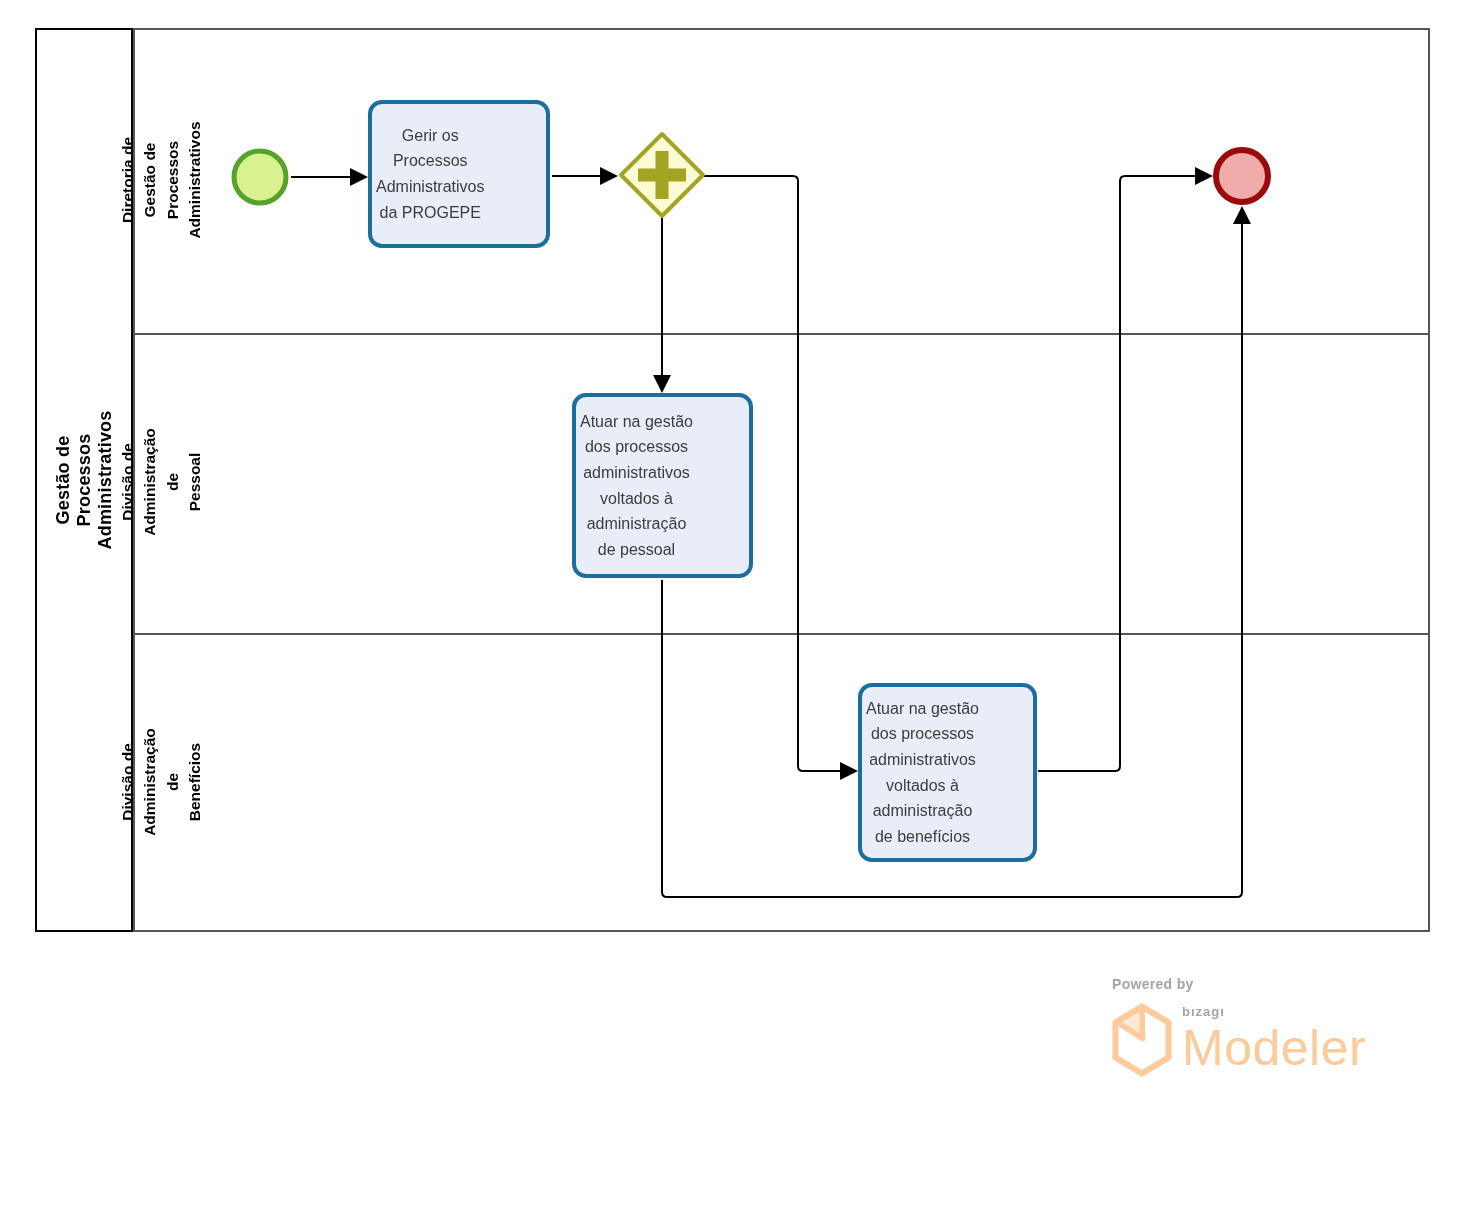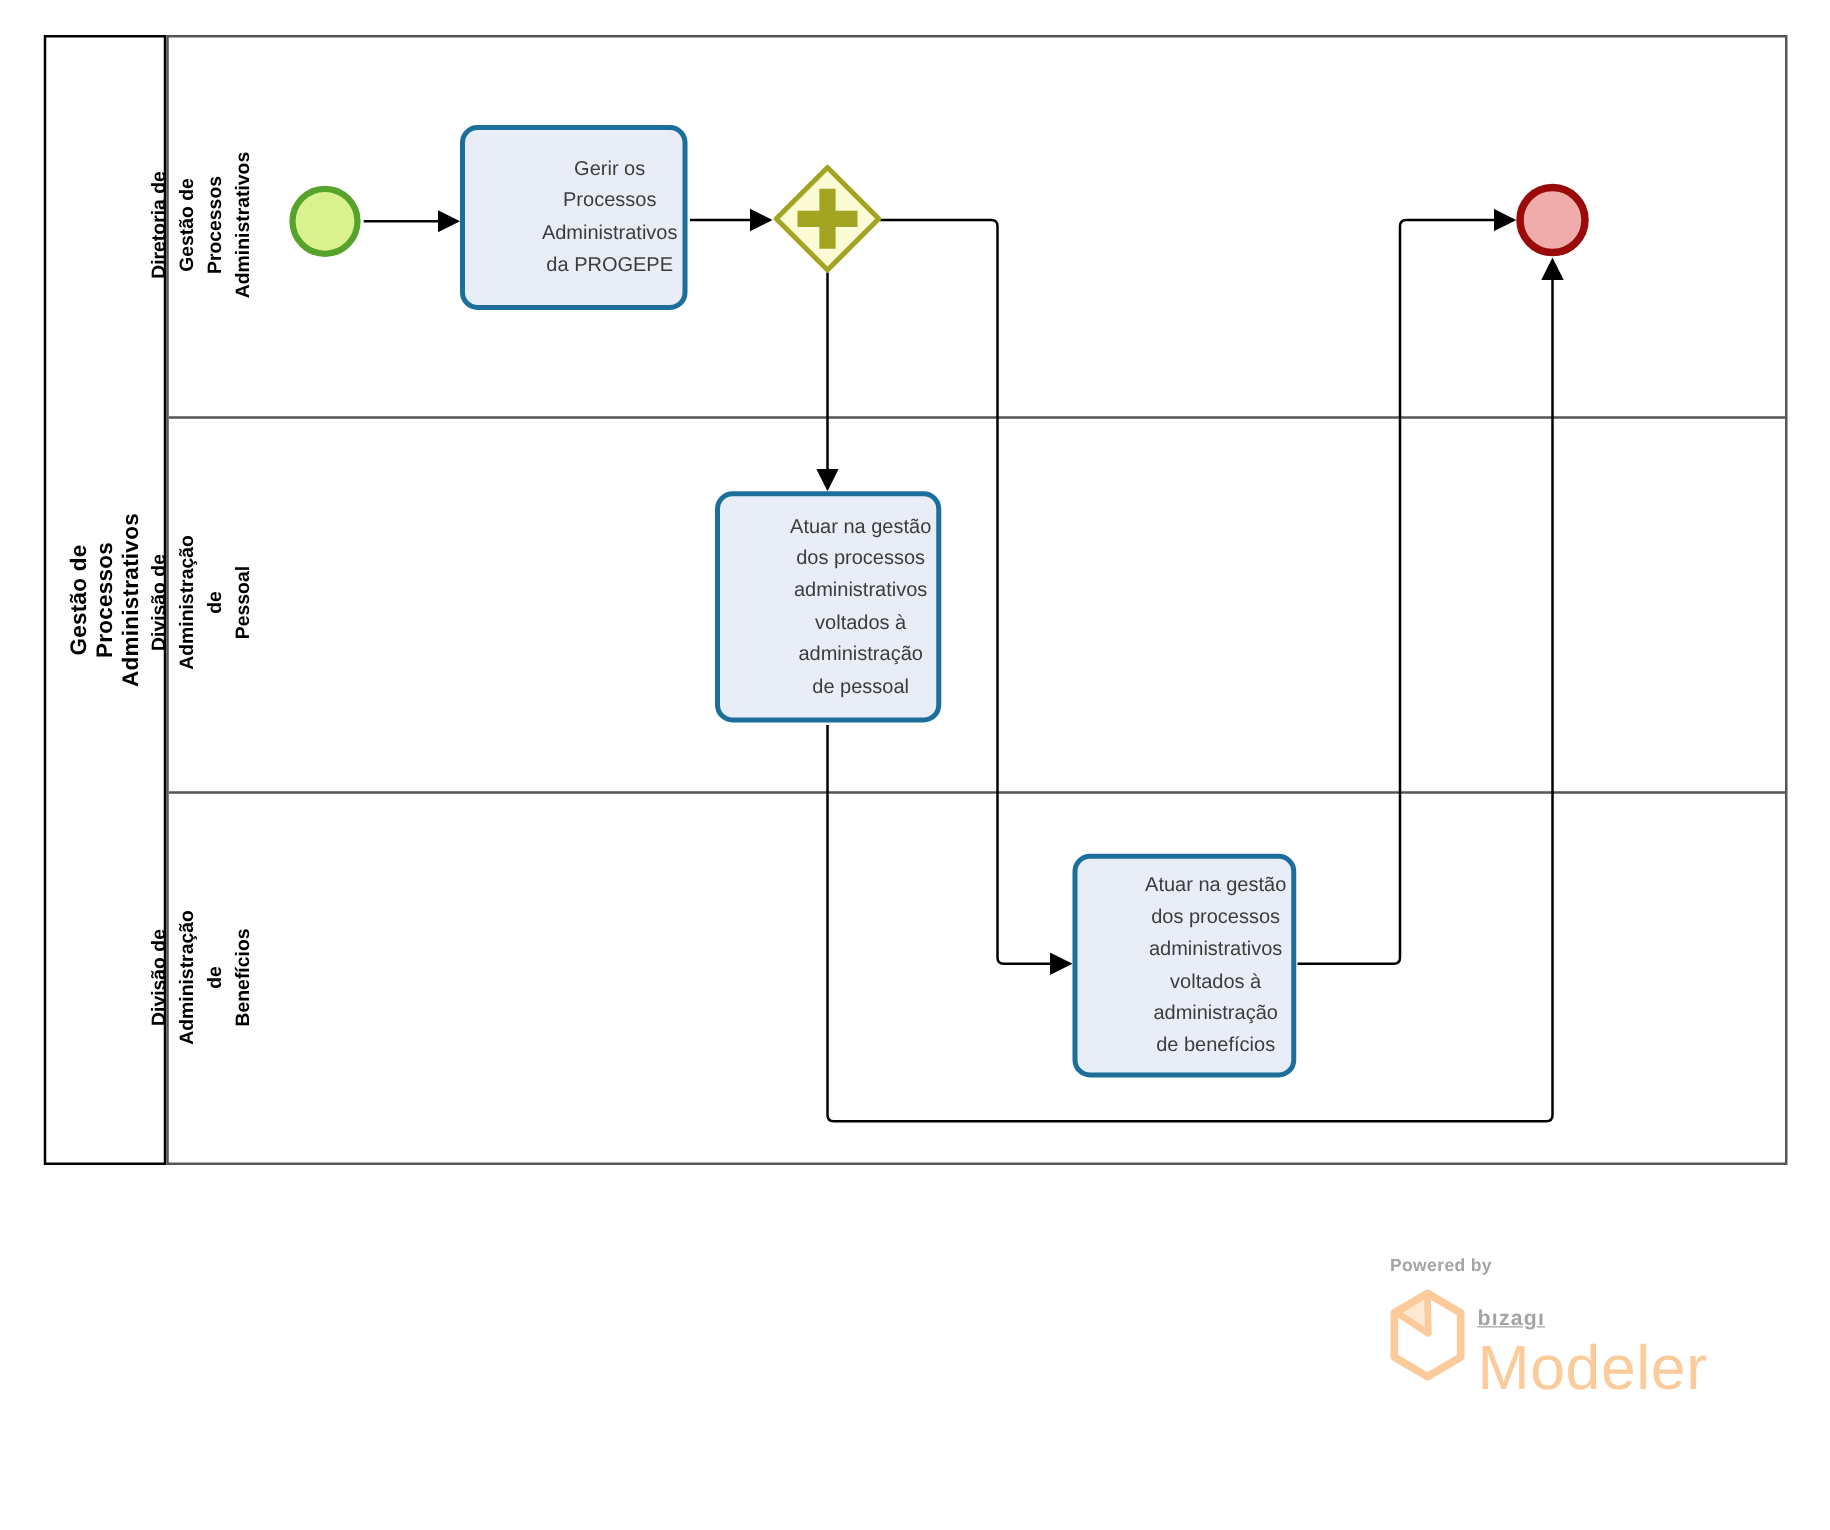--- a/index.html
+++ b/index.html
@@ -38,35 +38,35 @@
   .arrowhead { fill:var(--flow-color); }
   .start-ev { fill:var(--start-fill); stroke:var(--start-border); stroke-width:5px; }
   .end-ev { fill:var(--end-fill); stroke:var(--end-border); stroke-width:6px; }
   .gateway { fill:var(--gateway-fill); stroke:var(--gateway-border); stroke-width:4px; stroke-linejoin:round; }
   .gateway-plus { stroke:var(--gateway-border); stroke-width:13px; fill:none; }
 
   
   .task {
     position:absolute; z-index:4; box-sizing:border-box;
     background:var(--task-fill); border:4px solid var(--task-border); border-radius:14px;
-    display:flex; align-items:center; justify-content:flex-end;
+    display:flex; align-items:center; justify-content:flex-start;
     text-align:center; color:#3c3c3c; font-size:16px; line-height:1.6;
     white-space:pre-line; padding:4px;
   }
   .task-1 { left:368px; top:100px; width:182px; height:148px; }
   .task-2 { left:572px; top:393px; width:181px; height:185px; }
   .task-3 { left:858px; top:683px; width:179px; height:179px; }
 
   
-  .logo { position:absolute; left:1108px; top:1004px; z-index:2; }
+  .logo { position:absolute; left:1108px; top:976px; z-index:2; }
   .powered-by { font-size:14px; font-weight:bold; color:var(--logo-gray); letter-spacing:0.3px; margin-left:4px; }
   .logo-row { display:flex; align-items:flex-start; margin-top:10px; }
   .logo-hex { width:68px; height:76px; }
   .logo-text { margin-left:6px; }
-  .brand-small { font-size:17px; font-weight:bold; color:var(--logo-gray); letter-spacing:1px; margin-top:15px;text-decoration:underline; }
+  .brand-small { font-size:13px; font-weight:bold; color:var(--logo-gray); letter-spacing:1px; margin-top:2px; }
   .brand-big { font-size:50px; color:var(--logo-orange); letter-spacing:0.5px; margin-top:0px; font-weight:normal; }
 </style>
 </head>
 <body>
 
 <div id="canvas">
 
   <div class="pool-header"></div>
   <div class="vlabel pool-title" style="left:84px; top:480px;">
     <span>Gestão de Processos Administrativos</span>

